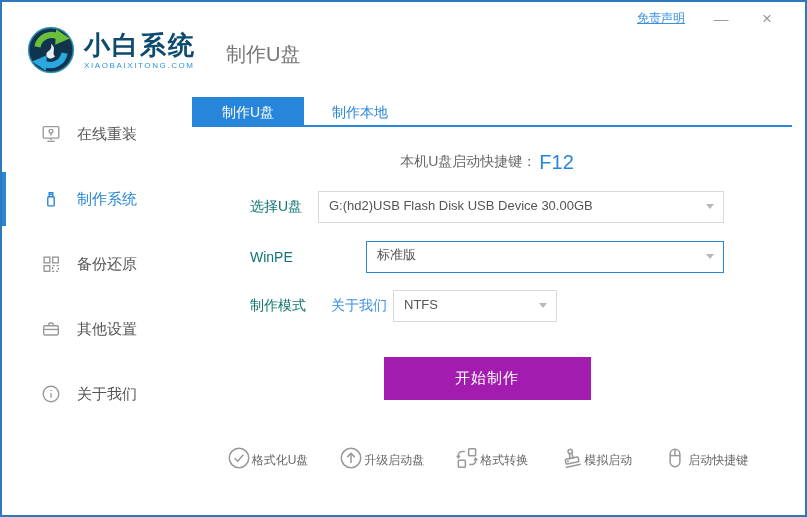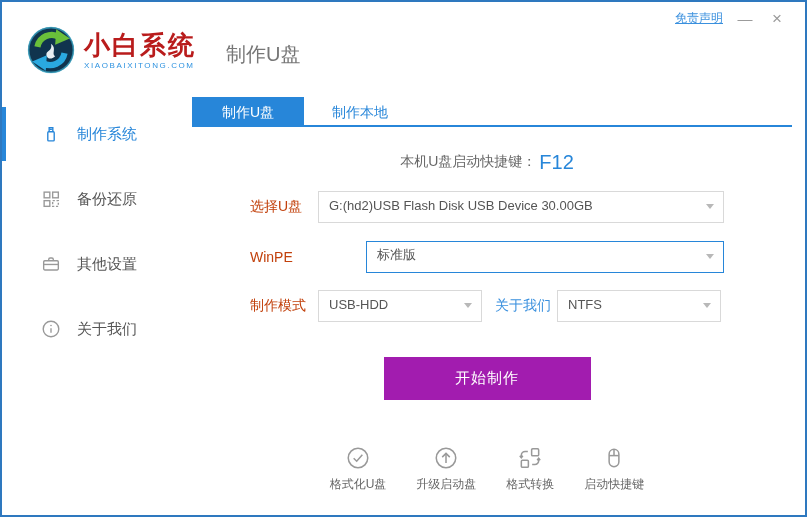--- a/index.html
+++ b/index.html
@@ -6,31 +6,31 @@
   html,body { background:#e8e8e8; }
   body { font-family:"Liberation Sans","DejaVu Sans",sans-serif; }
 
   .window {
     position:relative; width:807px; height:517px; background:#fff;
     border:2px solid #2e78bf; overflow:hidden;
   }
 
   
   .titlebar-controls {
-    position:absolute; top:8px; right:18px; display:flex; align-items:center; gap:12px; z-index:5;
+    position:absolute; top:8px; right:28px; display:flex; align-items:center; gap:26px; z-index:5;
   }
   .disclaimer { font-size:12px; color:#3a90de; text-decoration:underline; cursor:pointer; }
   .win-btn { color:#9b9b9b; font-size:15px; line-height:15px; width:20px; text-align:center; cursor:pointer; }
   .win-btn.close { font-size:17px; }
 
   
   .header { display:flex; align-items:center; height:95px; padding-left:24px; }
   .logo { width:50px; height:50px; flex:0 0 auto; }
   .brand-text { margin-left:8px; display:flex; flex-direction:column; }
-  .brand-name { font-size:26px; font-weight:bold; color:#b91c1c; letter-spacing:2px; line-height:30px; }
+  .brand-name { font-size:26px; font-weight:bold; color:#0c4a6e; letter-spacing:2px; line-height:30px; }
   .brand-domain { font-size:8px; color:#2f93e0; letter-spacing:1.6px; margin-top:1px; }
   .page-title { margin-left:30px; margin-top:10px; font-size:20px; color:#777; }
 
   
   .main { display:flex; }
 
   .sidebar { width:190px; padding-top:10px; }
   .side-item { position:relative; height:54px; display:flex; align-items:center; padding-left:38px; margin-bottom:11px; cursor:pointer; }
   .side-item .s-icon { width:22px; height:22px; display:block; }
   .side-item .s-label { margin-left:15px; font-size:15px; color:#555; }
@@ -46,33 +46,33 @@
 
   
   .form-area { margin-left:58px; width:474px; }
   .hotkey-line { display:flex; align-items:center; justify-content:center; margin-top:22px; height:26px; font-size:14px; color:#666; }
   .hotkey-value { color:#2786d9; font-size:20px; margin-left:3px; }
 
   .form-row { display:flex; align-items:center; height:32px; }
   .row-usb { margin-top:16px; }
   .row-winpe { margin-top:18px;gap:48px; }
   .row-mode { margin-top:17px; }
-  .f-label { width:68px; font-size:14px; color:#c2410c; flex:0 0 auto; }
+  .f-label { width:68px; font-size:14px; color:#0f766e; flex:0 0 auto; }
   .f-label2 { width:62px; margin-left:13px; font-size:14px; color:#3a90de; flex:0 0 auto; }
   .select { position:relative; height:32px; border:1px solid #d9d9d9; background:#fff; display:flex; align-items:center; padding:0 24px 4px 10px; font-size:13px; color:#555; cursor:pointer; }
   .select.focused { border-color:#2786d9; }
   .select-full { width:406px; }
   .select-small { width:164px; }
   .sel-arrow { position:absolute; right:9px; top:12px; width:0; height:0; border-left:4px solid transparent; border-right:4px solid transparent; border-top:5px solid #b8b8b8; }
 
   .start-btn { display:block; margin:35px auto 0; width:207px; height:43px; background:#a21caf; color:#fff; font-size:15px; border:none; cursor:pointer; letter-spacing:1px; }
 
   
   .tools { display:flex; justify-content:center; gap:30px; margin-top:45px; }
-  .tool { display:flex; flex-direction:column; align-items:center; cursor:pointer; }
+  .tool { display:flex; flex-direction:row; align-items:center; cursor:pointer; }
   .tool svg { width:26px; height:26px; display:block; }
   .tool-label { margin-top:5px; font-size:12px; color:#666; white-space:nowrap; }
 </style>
 </head>
 <body>
 
 <div class="window">
 
   <div class="titlebar-controls">
     <span class="disclaimer">免责声明</span>
@@ -96,20 +96,32 @@
       <span class="brand-name">小白系统</span>
       <span class="brand-domain">XIAOBAIXITONG.COM</span>
     </div>
     <div class="page-title">制作U盘</div>
   </div>
 
   <div class="main">
 
     <div class="sidebar">
 
+      <div class="side-item">
+        <span class="s-icon">
+          <svg viewBox="0 0 24 24" fill="none" stroke="#999" stroke-width="1.5">
+            <rect x="3.5" y="4" width="17" height="12.5" rx="1.2"></rect>
+            <circle cx="12" cy="9" r="2"></circle>
+            <path d="M12,11 v2.5"></path>
+            <path d="M12,16.5 v2"></path>
+            <path d="M8,20 h8"></path>
+          </svg>
+        </span>
+        <span class="s-label">在线重装</span>
+      </div>
 
       <div class="side-item active">
         <span class="active-indicator"></span>
         <span class="s-icon">
           <svg viewBox="0 0 24 24" fill="none" stroke="#2786d9" stroke-width="1.5">
             <rect x="8.5" y="9.5" width="7" height="10" rx="1"></rect>
             <path d="M10,9.5 V5 h4 v4.5"></path>
             <path d="M11.3,6 v1.6 M12.9,6 v1.6"></path>
           </svg>
         </span>
@@ -177,24 +189,20 @@
         <div class="form-row row-winpe">
           <span class="f-label">WinPE</span>
           <div class="select select-full focused">
             <span>标准版</span>
             <span class="sel-arrow"></span>
           </div>
         </div>
 
         <div class="form-row row-mode">
           <span class="f-label">制作模式</span>
-          <div class="select select-small">
-            <span>USB-HDD</span>
-            <span class="sel-arrow"></span>
-          </div>
           <span class="f-label2">关于我们</span>
           <div class="select select-small">
             <span>NTFS</span>
             <span class="sel-arrow"></span>
           </div>
         </div>
 
         <button class="start-btn">开始制作</button>
 
         <div class="tools">
@@ -228,20 +236,34 @@
                 <rect x="4" y="14" width="6.5" height="6.5" rx="1"></rect>
                 <path d="M10,6 H7.5 A3.5,3.5 0 0 0 4,9.5 v2"></path>
                 <path d="M2.6,10 L4,11.8 L5.4,10"></path>
                 <path d="M14,18 h2.5 a3.5,3.5 0 0 0 3.5,-3.5 v-2"></path>
                 <path d="M21.4,14 L20,12.2 L18.6,14"></path>
               </svg>
             </span>
             <span class="tool-label">格式转换</span>
           </div>
 
+          <div class="tool">
+            <span>
+              <svg viewBox="0 0 24 24" fill="none" stroke="#999" stroke-width="1.4">
+                <g transform="rotate(-12 12 12)">
+                  <circle cx="12.5" cy="6" r="2"></circle>
+                  <path d="M11.5,7.8 L10.8,12.2 H14.2 L13.5,7.8"></path>
+                  <rect x="6.5" y="12.2" width="12" height="4.5" rx="0.8"></rect>
+                  <circle cx="8.6" cy="14.4" r="0.9" fill="#999" stroke="none"></circle>
+                  <path d="M5.5,19.5 h14"></path>
+                </g>
+              </svg>
+            </span>
+            <span class="tool-label">模拟启动</span>
+          </div>
 
           <div class="tool">
             <span>
               <svg viewBox="0 0 24 24" fill="none" stroke="#999" stroke-width="1.4">
                 <rect x="7.5" y="4" width="9" height="16" rx="4.5"></rect>
                 <path d="M12,4 v5.8"></path>
                 <path d="M7.5,9.8 h9"></path>
               </svg>
             </span>
             <span class="tool-label">启动快捷键</span>

